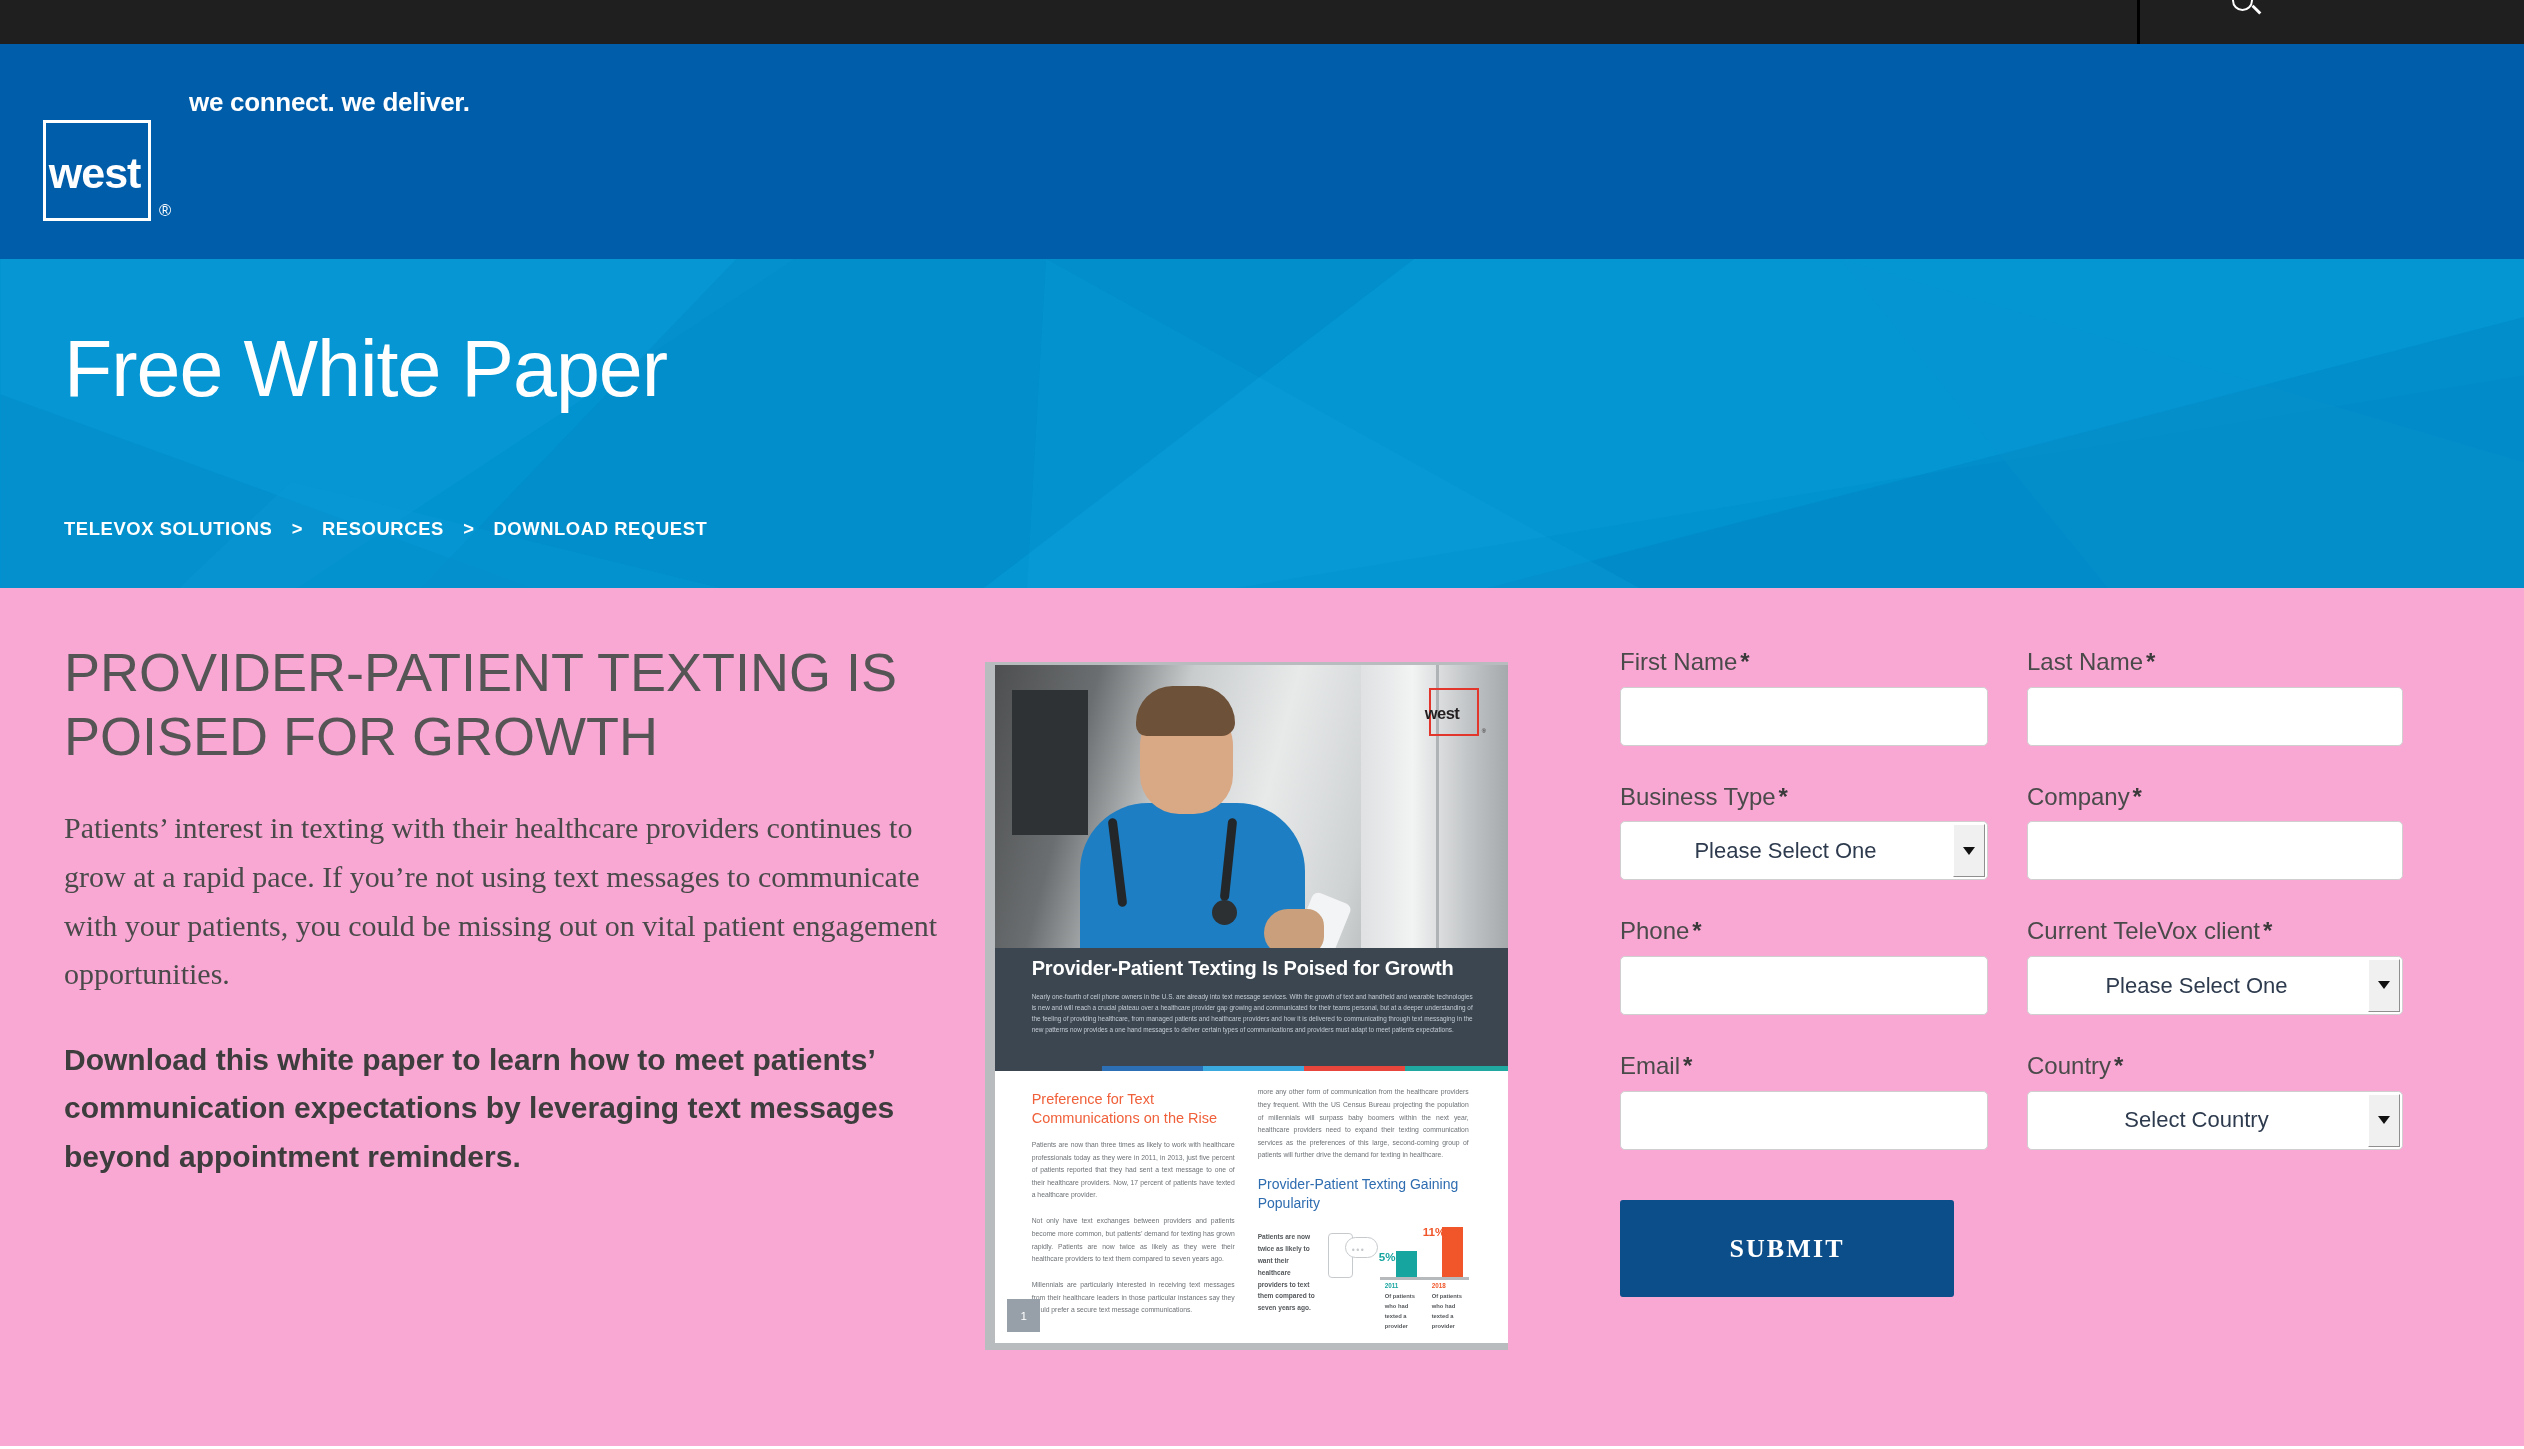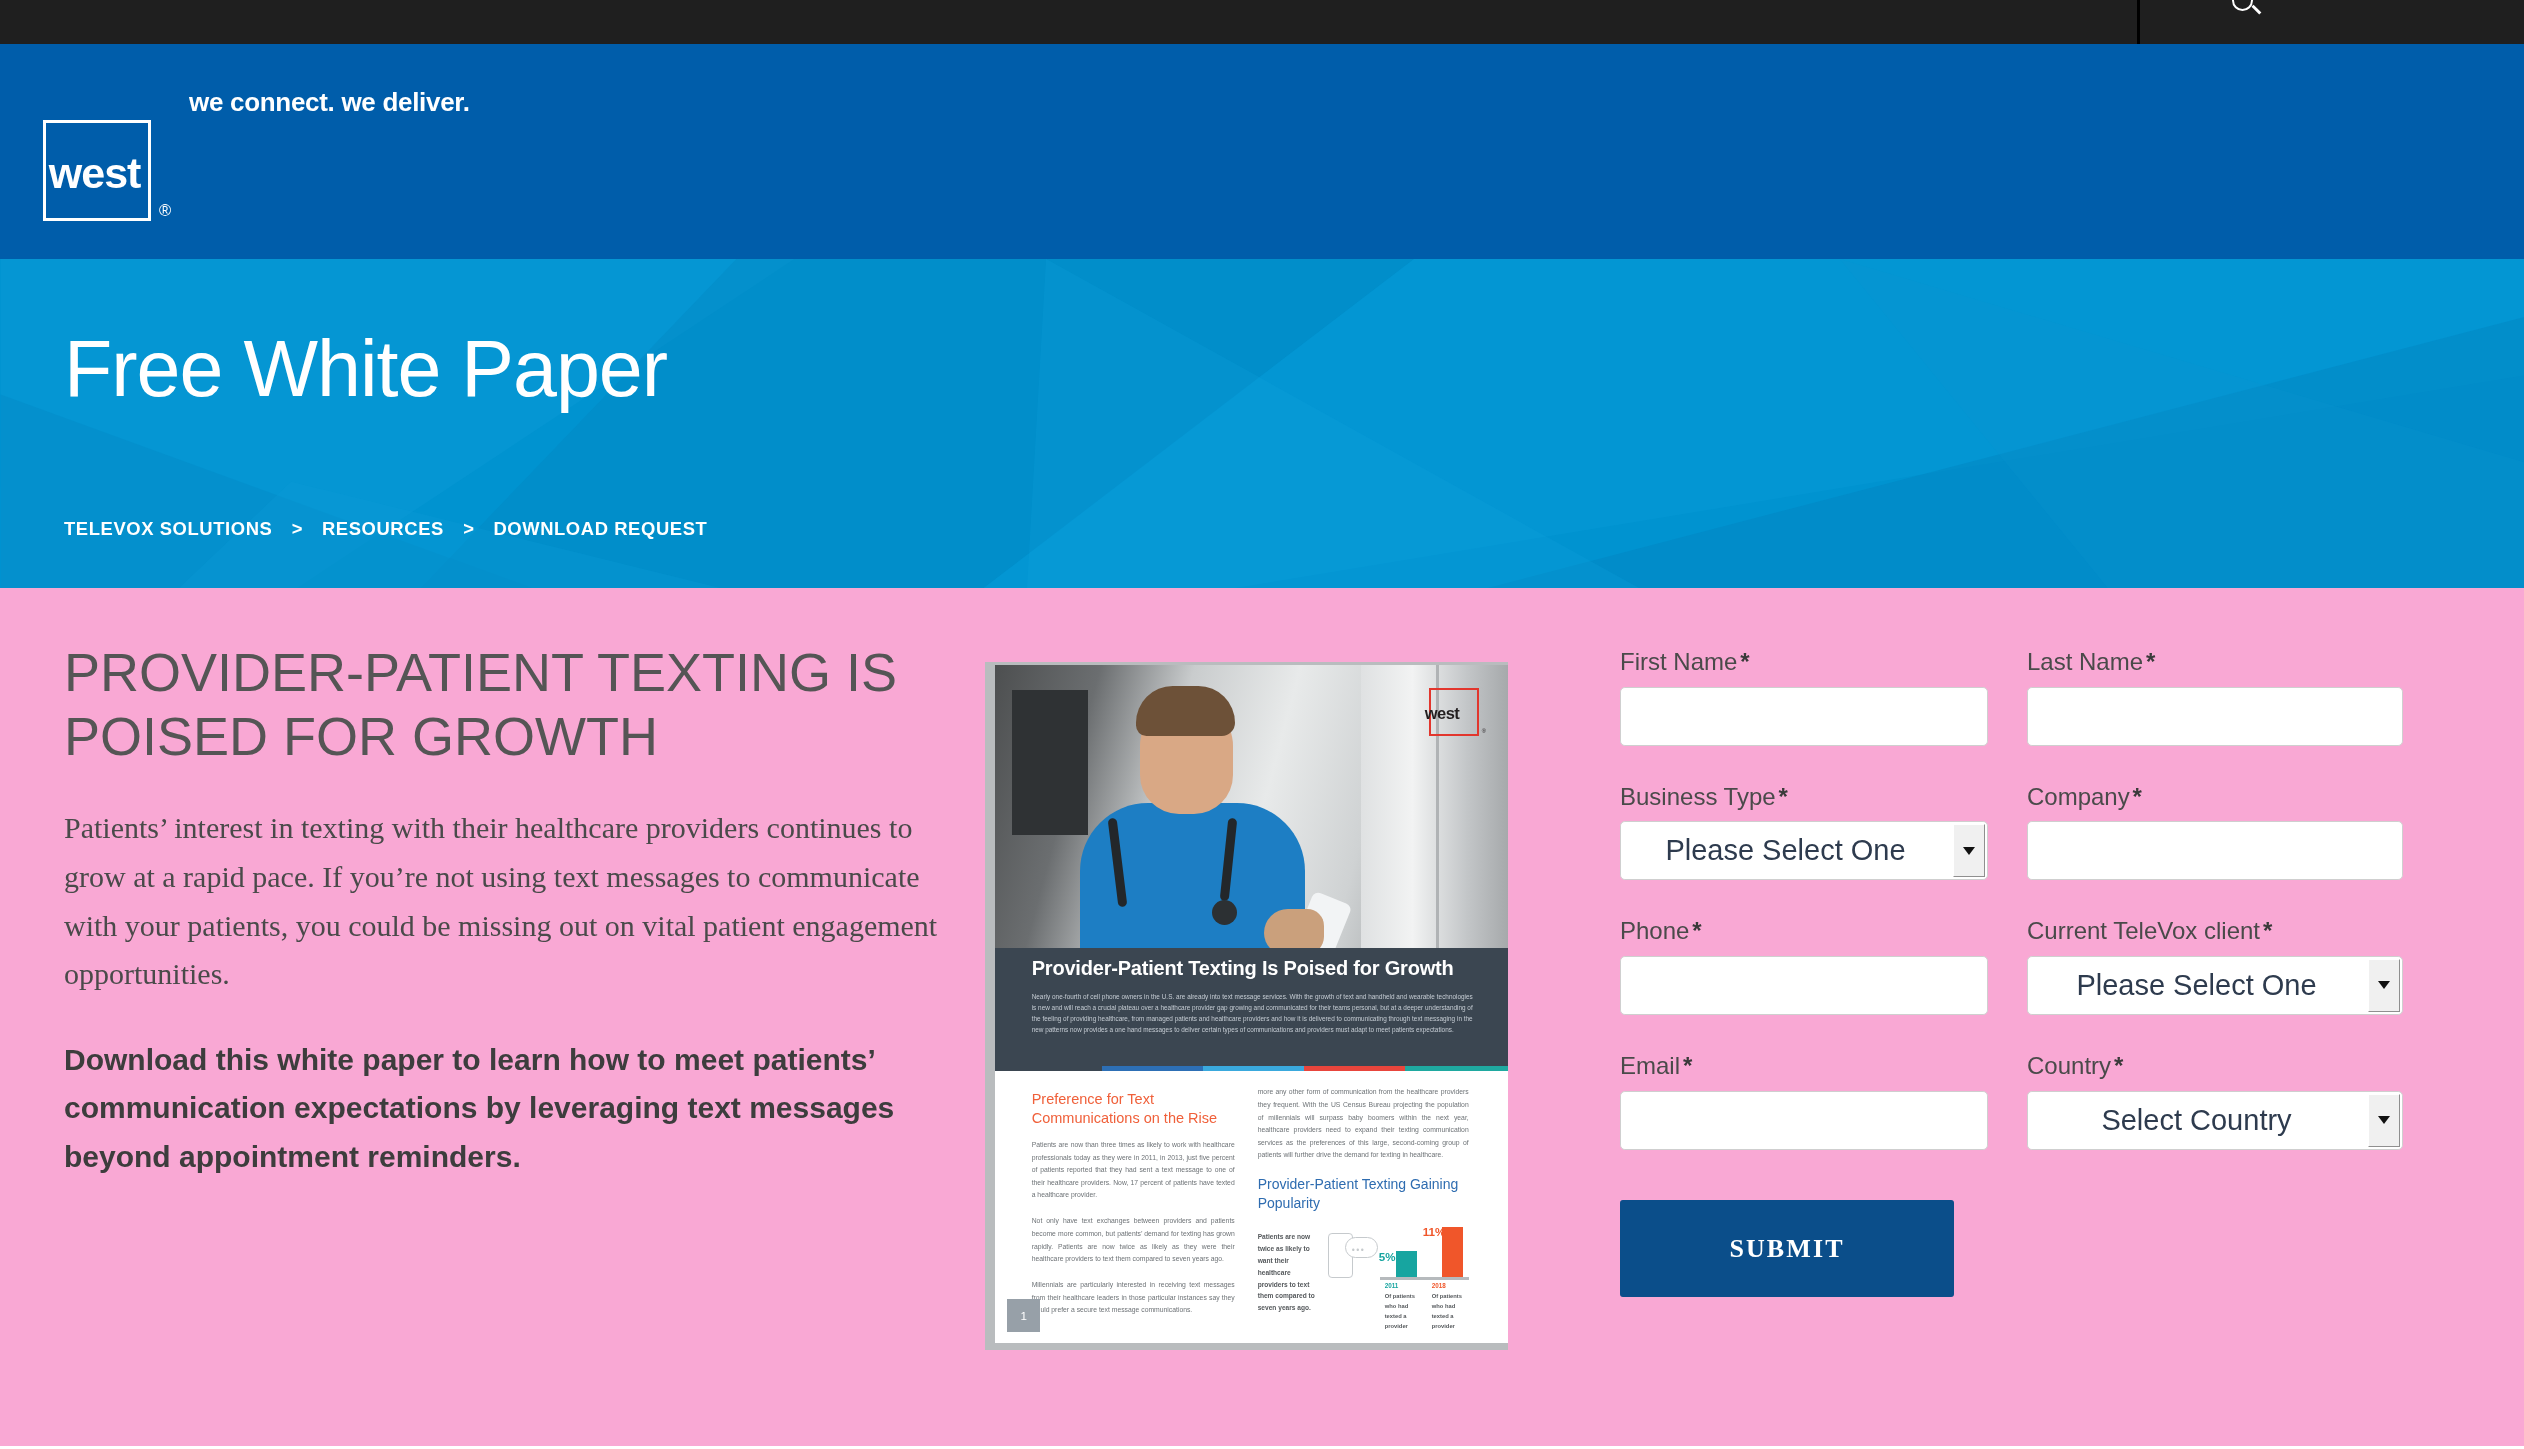--- a/index.html
+++ b/index.html
@@ -506,21 +506,21 @@
   .select-box {
     position: absolute;
     left: 0; top: 0;
     width: 100%; height: 59px;
     border: 1.5px solid #cfcfcf;
     border-radius: 4.8px;
     background: #ffffff;
     display: flex;
     align-items: center;
     justify-content: center;
-    font-size: 29px;
+    font-size: 22px;
     color: #2e3b4e;
     font-family: "Liberation Sans", sans-serif;
     padding-right: 37px;
   }
   .select-arrow-btn {
     position: absolute;
     right: 2.9px; top: 2.9px;
     width: 32px; height: 53px;
     background: #f0f0f0;
     border-top: 1.9px solid #ffffff;

